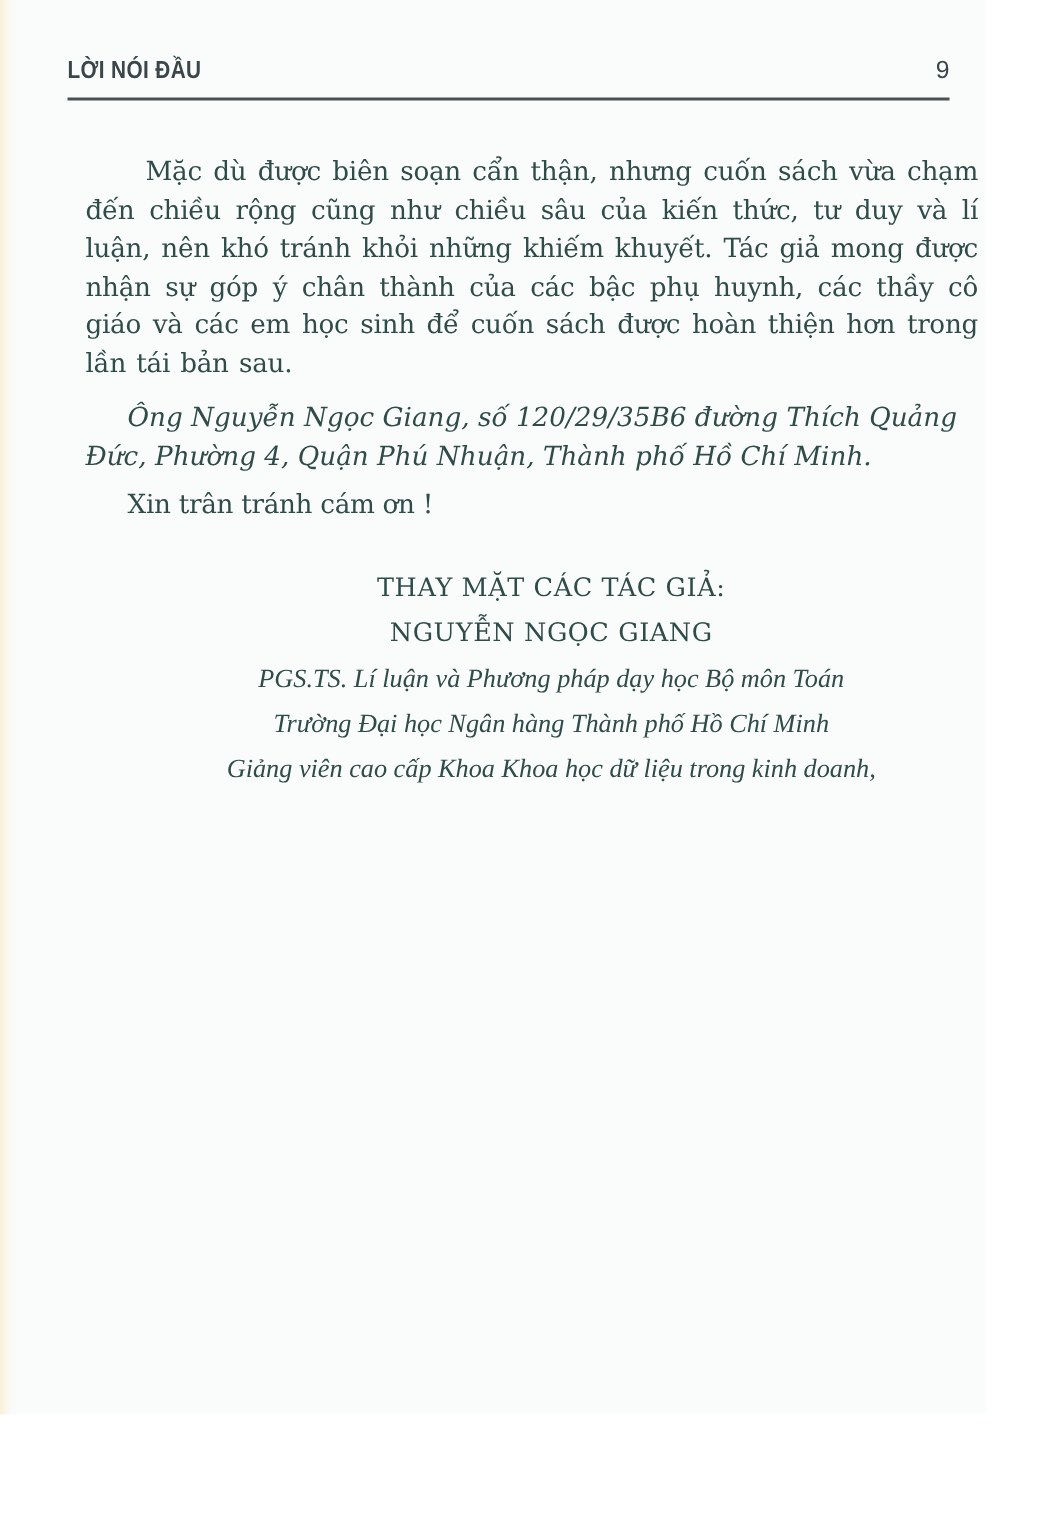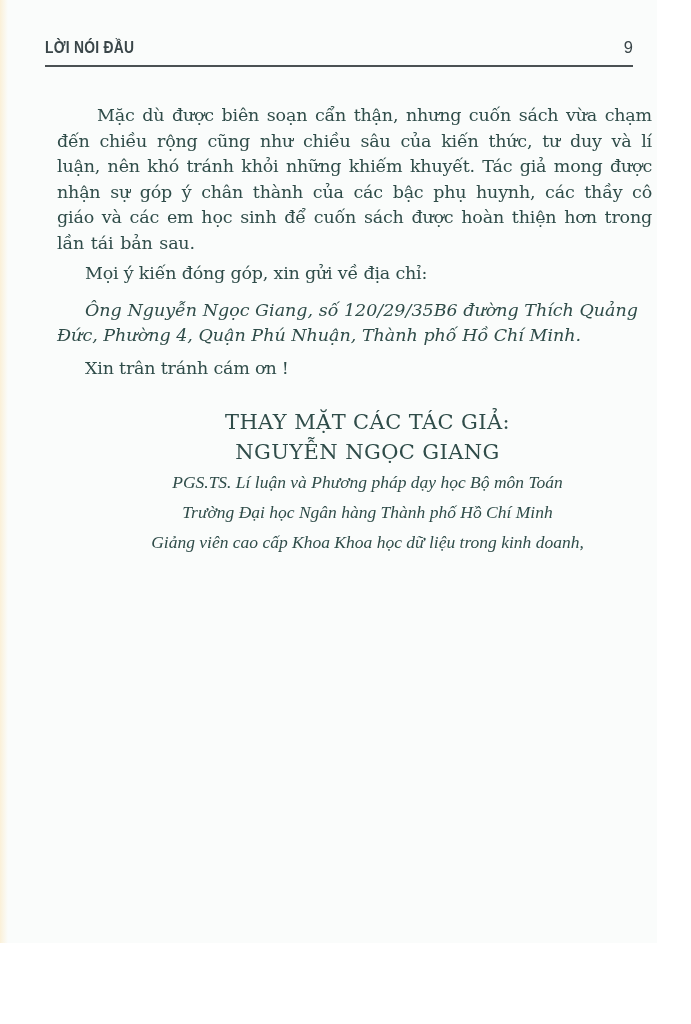--- a/index.html
+++ b/index.html
@@ -103,21 +103,21 @@
   
   .signature {
     margin-top: 26px;
     padding-left: 26px;
     text-align: center;
   }
   .sig-line {
     line-height: 30px;
   }
   .sig-caps {
-    font-size: 21px;
+    font-size: 17px;
     letter-spacing: 0.4px;
   }
   .sig-italic {
     font-style: italic;
     font-size: 17.5px;
     letter-spacing: 0;
     font-family: Liberation Serif, serif;
   }
 </style>
 </head>
@@ -132,21 +132,20 @@
   <header class="page-header">
     <span class="header-title">LỜI NÓI ĐẦU</span>
     <span class="header-num">9</span>
   </header>
   <div class="header-rule"></div>
 
   <main class="content">
 
     <p class="para para-first">Mặc dù được biên soạn cẩn thận, nhưng cuốn sách vừa chạm đến chiều rộng cũng như chiều sâu của kiến thức, tư duy và lí luận, nên khó tránh khỏi những khiếm khuyết. Tác giả mong được nhận sự góp ý chân thành của các bậc phụ huynh, các thầy cô giáo và các em học sinh để cuốn sách được hoàn thiện hơn trong lần tái bản sau.</p>
 
-    <p class="para para-indent mt-sm">Mọi ý kiến đóng góp, xin gửi về địa chỉ:</p>
 
     <p class="para para-indent italic mt-md">Ông Nguyễn Ngọc Giang, số 120/29/35B6 đường Thích Quảng Đức, Phường 4, Quận Phú Nhuận, Thành phố Hồ Chí Minh.</p>
 
 
     <p class="para para-indent mt-md3">Xin trân tránh cám ơn !</p>
 
     <div class="signature">
       <div class="sig-line sig-caps">THAY MẶT CÁC TÁC GIẢ:</div>
       <div class="sig-line sig-caps">NGUYỄN NGỌC GIANG</div>
       <div class="sig-line sig-italic">PGS.TS. Lí luận và Phương pháp dạy học Bộ môn Toán</div>

